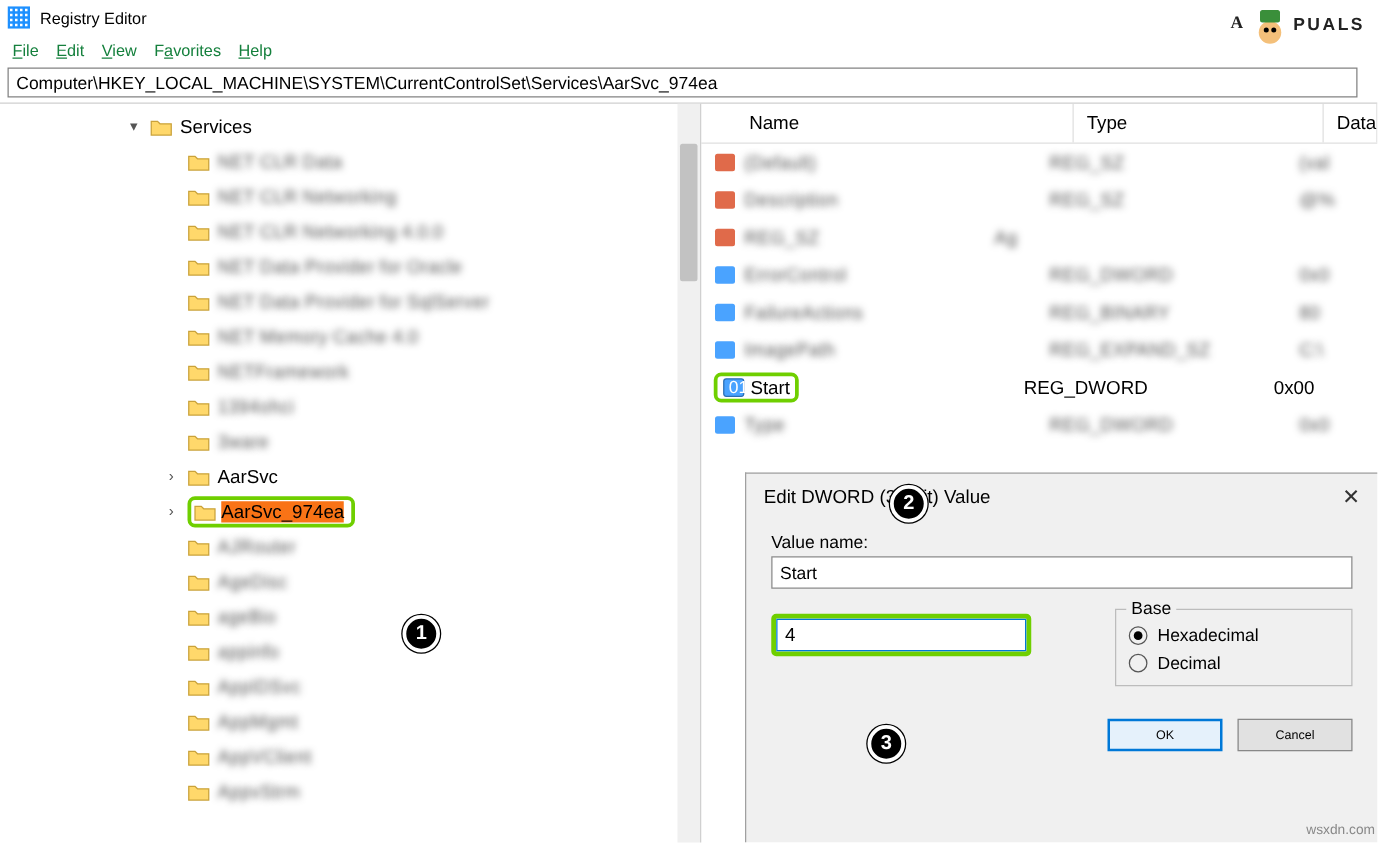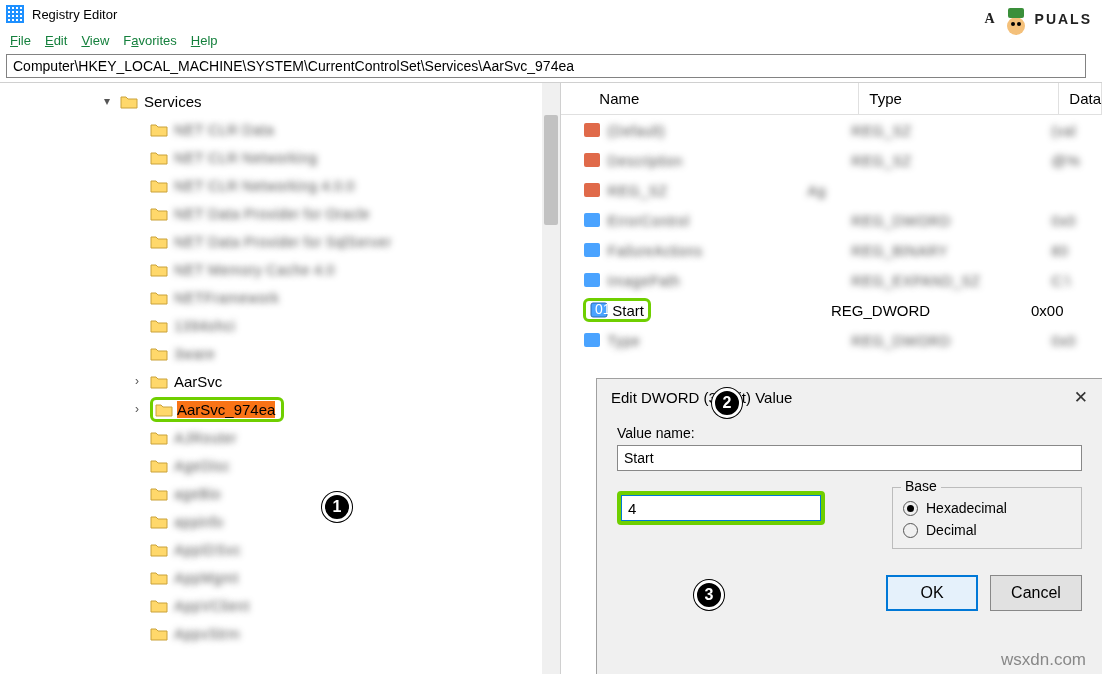--- a/index.html
+++ b/index.html
@@ -35,21 +35,21 @@
   .tree-row.selected .tree-label { background:#f97316; }
   .hl-green { border:3px solid #6FCF00; border-radius:6px; padding:1px 6px 1px 2px; display:flex; align-items:center; gap:4px; }
 
   
   .right { flex:1; position:relative; }
   .cols { height:32px; border-bottom:1px solid #e0e0e0; display:flex; align-items:center;padding-left:28px; }
   .col { border-right:1px solid #e0e0e0; padding-left:10px; font-size:15px; height:100%; display:flex; align-items:center; }
   .col.name { width:270px; }
   .col.type { width:200px; }
   .col.data { flex:1; }
-  .val-row { height:30px; display:flex; align-items:center; padding-left:22px; gap:6px; }
+  .val-row { height:30px; display:flex; align-items:center; padding-left:10px; gap:6px; }
   .val-row.blur .vlabel, .val-row.blur .vtype, .val-row.blur .vdata { color:transparent; text-shadow: 0 0 6px #555; }
   .reg-icon { width:18px; height:18px; display:inline-flex; }
   .reg-icon svg { width:18px; height:18px; }
   .vlabel { width:238px; font-size:15px; }
   .vtype { width:194px; font-size:15px; }
   .vdata { font-size:15px; }
 
   
   .callout { width:30px; height:30px; border-radius:50%; background:#000; color:#fff; border:3px solid #fff; box-shadow:0 0 0 1px #000; display:flex; align-items:center; justify-content:center; font-weight:bold; font-size:16px; position:absolute; z-index:50; }
 
@@ -65,27 +65,27 @@
   .dlg-left { flex:1; }
   .dlg-right { width:190px; }
   .fieldset { border:1px solid #bcbcbc; padding:6px 10px 10px 10px; position:relative; }
   .fieldset .legend { position:absolute; top:-10px; left:8px; background:#f0f0f0; padding:0 4px; font-size:14px; }
   .radio-row { display:flex; align-items:center; gap:8px; margin-top:6px; }
   .radio { width:15px; height:15px; border:1px solid #555; border-radius:50%; display:flex; align-items:center; justify-content:center; }
   .radio.sel::after { content:""; width:7px; height:7px; background:#000; border-radius:50%; }
   .val-input-hl { border:4px solid #6FCF00; border-radius:4px; display:inline-block; }
   .val-input { width:200px; height:26px; border:1px solid #0078d7; background:#fff; padding:2px 6px; font-size:15px; }
   .dlg-buttons { display:flex; justify-content:flex-end; gap:12px; margin-top:26px; }
-  .btn { width:92px; height:36px; border:1px solid #888; background:#e1e1e1; font-size:16px; display:flex; align-items:center; justify-content:center; }
+  .btn { width:92px; height:26px; border:1px solid #888; background:#e1e1e1; font-size:10px; display:flex; align-items:center; justify-content:center; }
   .btn.primary { border:2px solid #0078d7; background:#e5f1fb; }
 
   
   .logo-appuals { position:absolute; top:2px; right:10px; font-size:28px; font-weight:bold; letter-spacing:2px; color:#222; display:flex; align-items:center; gap:2px; z-index:60; }
   .logo-appuals .ico { width:34px; height:34px; }
-  .wm { position:absolute; bottom:4px; right:16px; font-size:17px; color:#888; z-index:60; }
+  .wm { position:absolute; bottom:4px; right:2px; font-size:11px; color:#888; z-index:60; }
 </style>
 </head>
 <body>
 
 <div class="titlebar">
   <span class="app-icon">
     <svg viewBox="0 0 18 18">
         <rect x="0" y="0" width="18" height="18" fill="#1e90ff"></rect>
         <rect x="2" y="2" width="2" height="2" fill="#fff"></rect>
         <rect x="6" y="2" width="2" height="2" fill="#fff"></rect>

